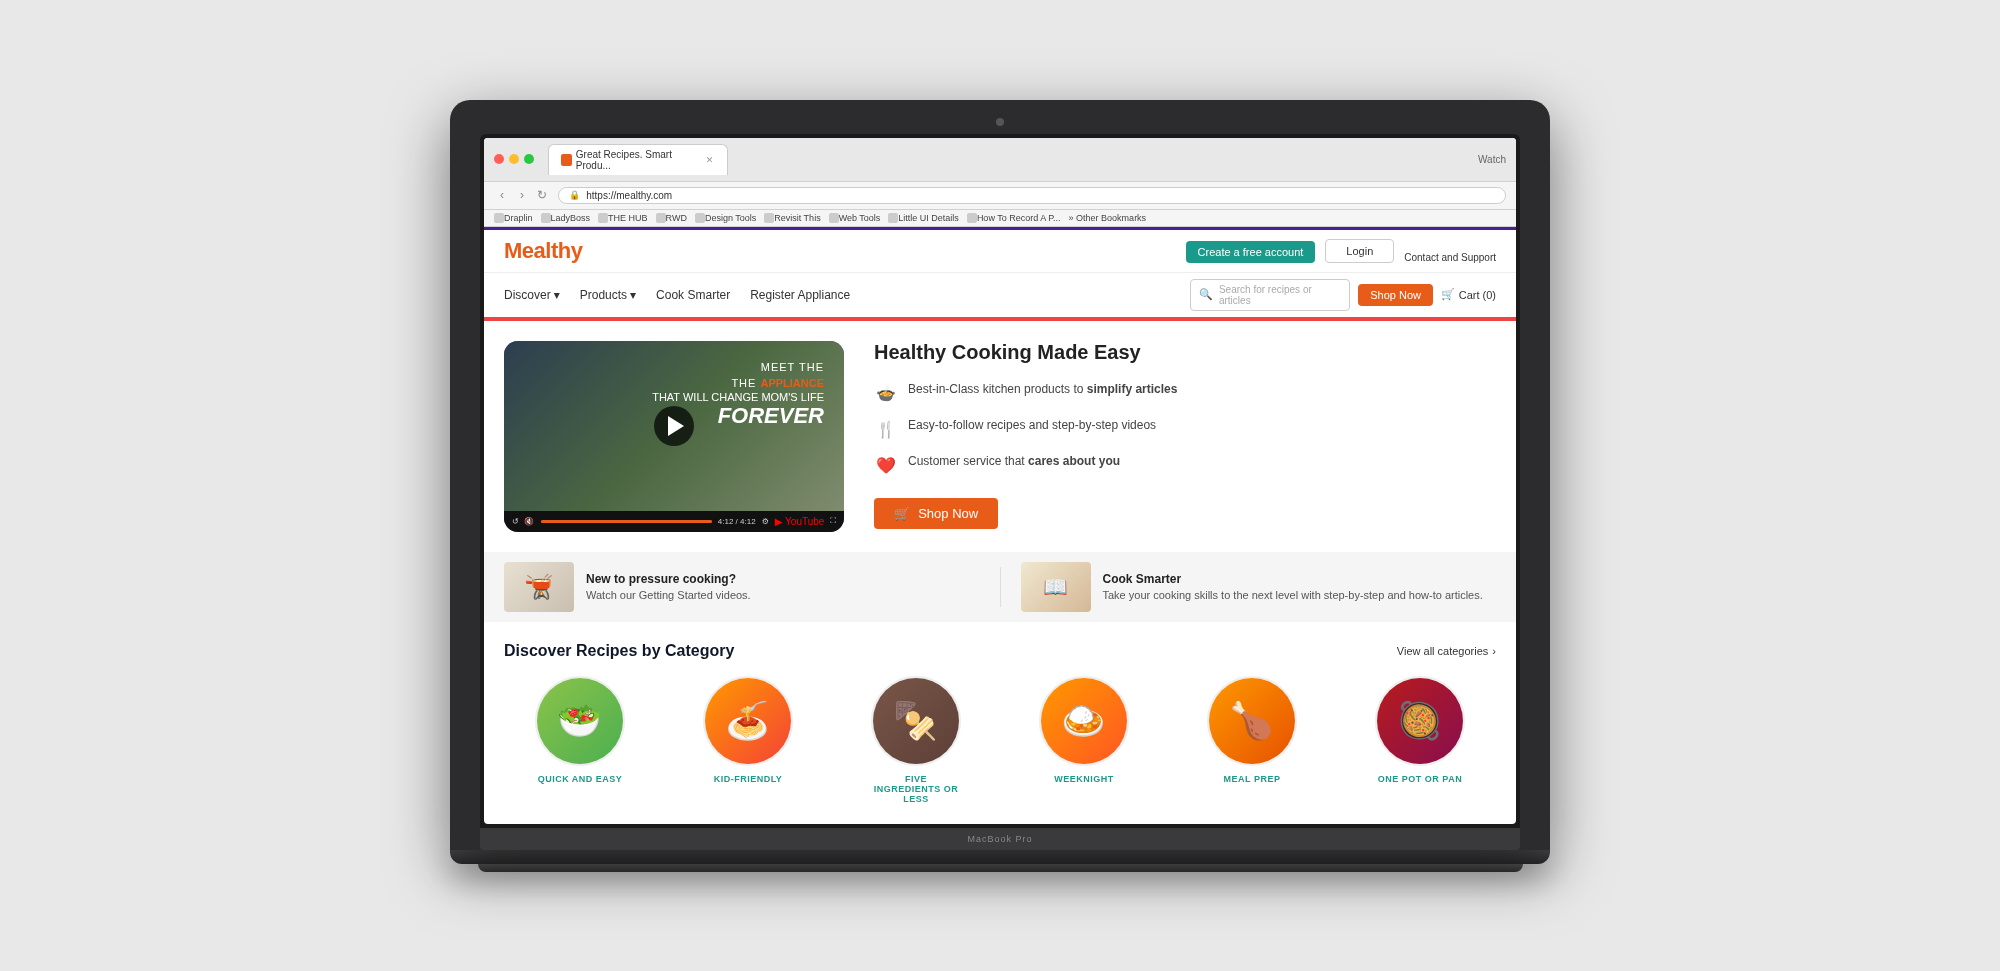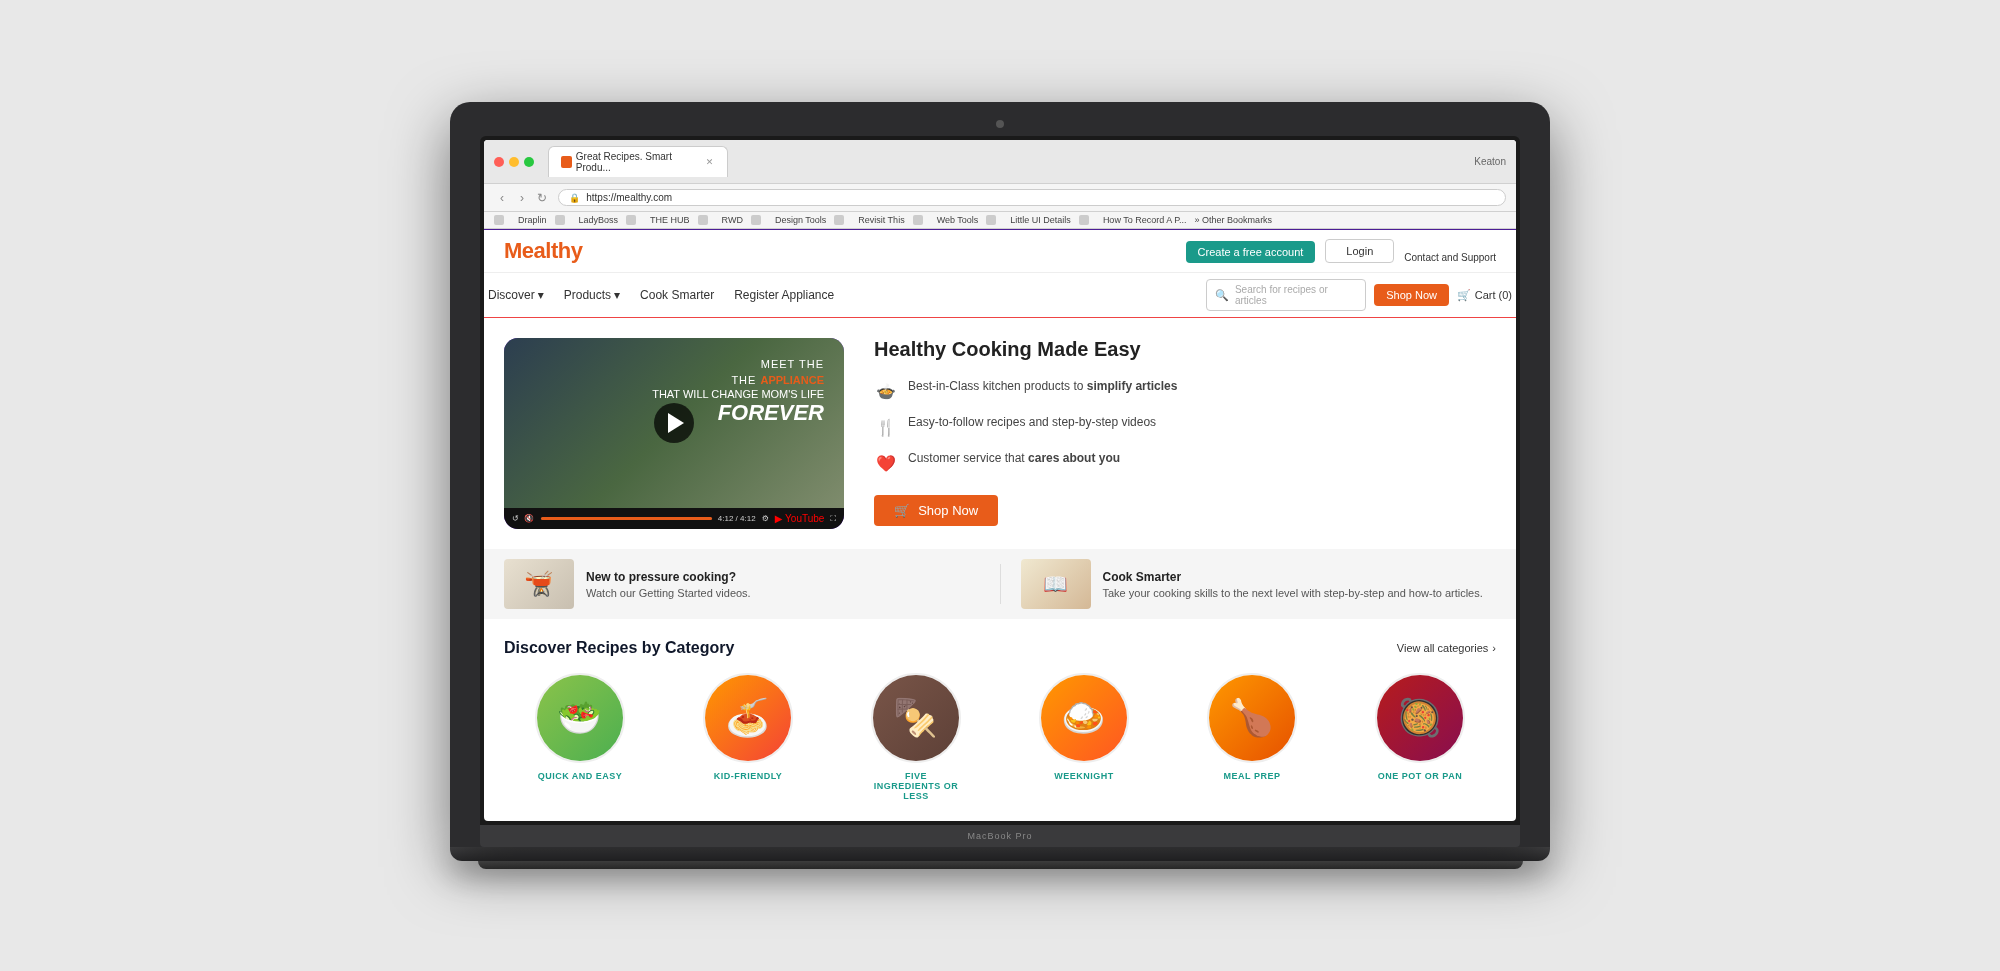--- a/index.html
+++ b/index.html
@@ -43,21 +43,21 @@
       background: #fff;
       border-radius: 4px;
       overflow: hidden;
       width: 100%;
       position: relative;
     }
 
     
     .browser-chrome {
       background: #f0f0f0;
-      border-bottom: 1px solid #4c1d95;
+      border-bottom: 3px solid #4c1d95;
     }
 
     .browser-titlebar {
       display: flex;
       align-items: center;
       padding: 6px 10px;
       background: #e8e8e8;
       border-bottom: 1px solid #d0d0d0;
       gap: 6px;
     }
@@ -177,21 +177,21 @@
       border-bottom: 1px solid #d0d0d0;
       gap: 8px;
       font-size: 9px;
       color: #444;
       overflow: hidden;
     }
 
     .bookmark-item {
       display: flex;
       align-items: center;
-      gap: 14px;
+      gap: 0;
       white-space: nowrap;
       cursor: pointer;
     }
 
     .bookmark-icon {
       width: 10px;
       height: 10px;
       background: #ccc;
       border-radius: 2px;
     }
@@ -242,22 +242,22 @@
     .contact-support {
       font-size: 10px;
       color: #333;
       cursor: pointer;
     }
 
     .site-nav {
       display: flex;
       align-items: center;
       justify-content: space-between;
-      padding: 6px 4px;
-      border-bottom: 1px solid #ef4444;
+      padding: 6px 20px;
+      border-bottom: 4px solid #ef4444;
       background: #fff;
     }
 
     .nav-links {
       display: flex;
       align-items: center;
       gap: 20px;
     }
 
     .nav-link {
@@ -646,21 +646,21 @@
               <div class="traffic-light tl-yellow"></div>
               <div class="traffic-light tl-green"></div>
             </div>
             <div class="tab-bar">
               <div class="browser-tab">
                 <span class="tab-favicon"></span>
                 <span>Great Recipes. Smart Produ...</span>
                 <span class="tab-close">✕</span>
               </div>
             </div>
-            <span class="profile-name">Keaton</span>
+            <span class="profile-name">Watch</span>
           </div>
 
           <div class="browser-addressbar">
             <div class="nav-buttons">
               <div class="nav-btn">‹</div>
               <div class="nav-btn">›</div>
               <div class="nav-btn">↻</div>
             </div>
             <div class="address-bar">
               <span class="secure-icon">🔒</span>

